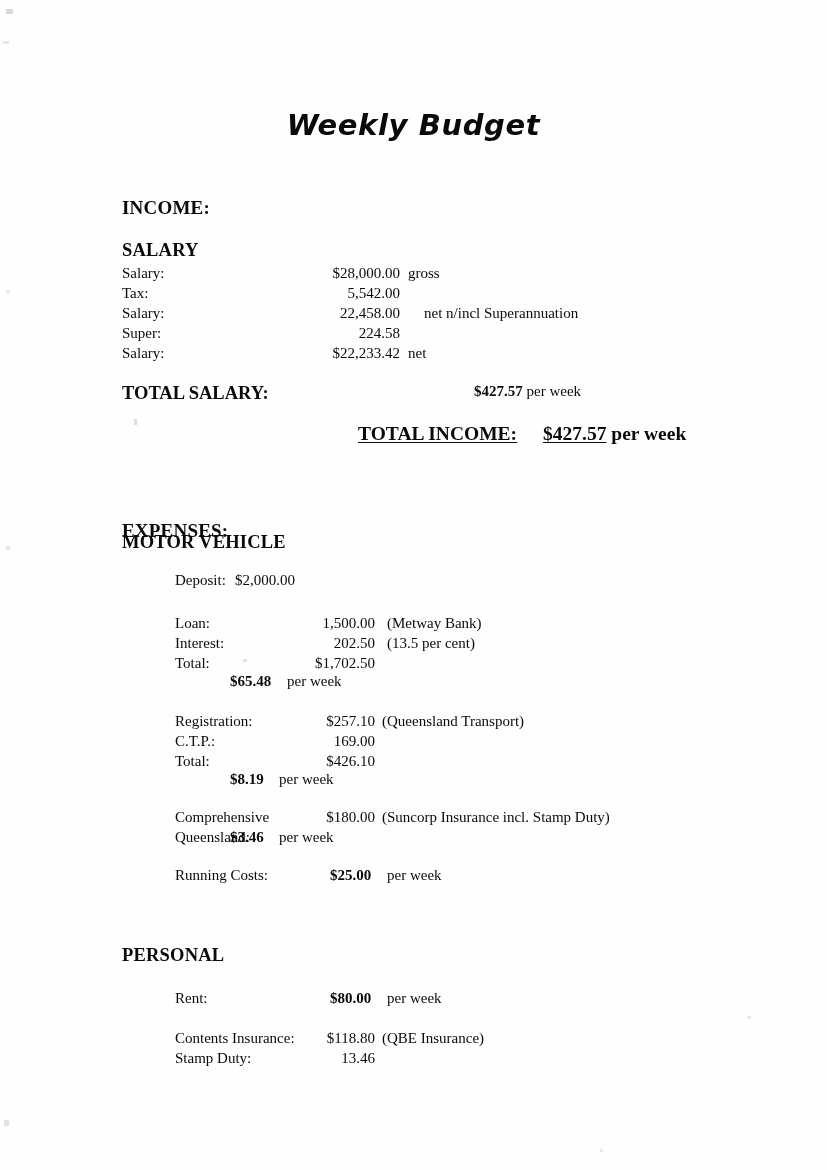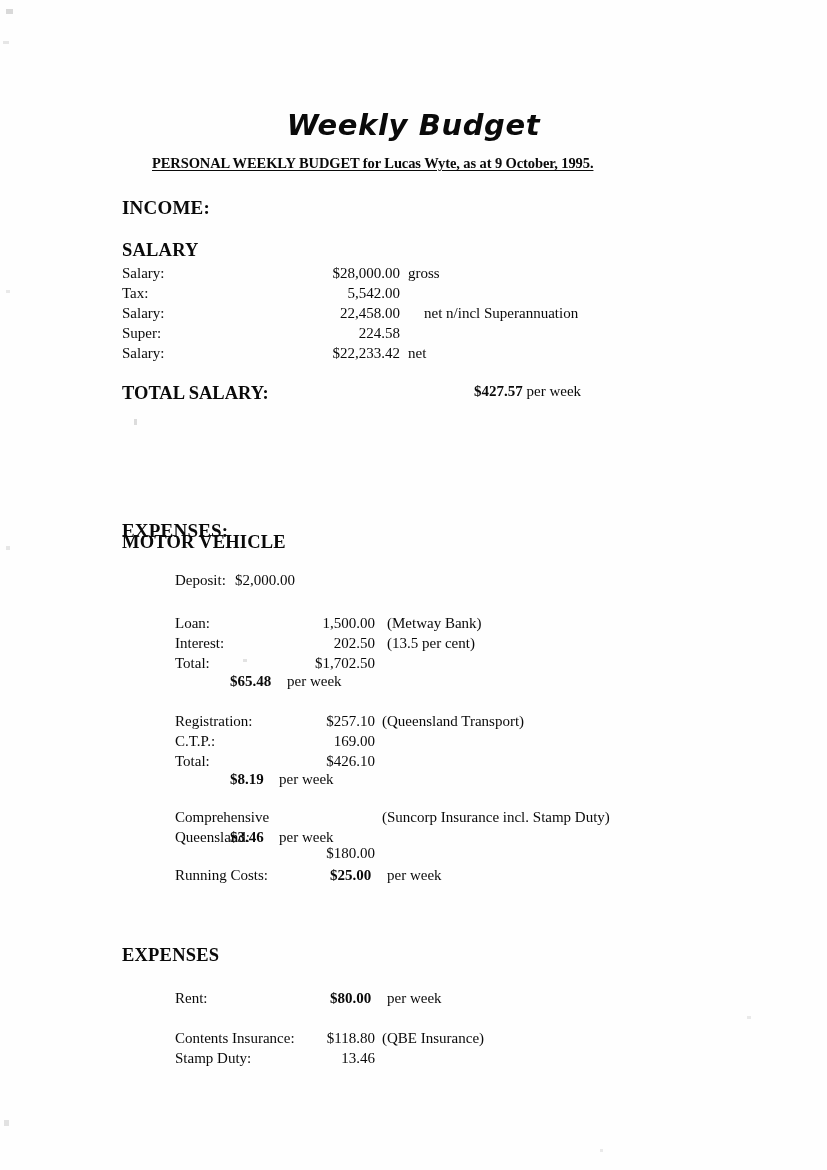--- a/index.html
+++ b/index.html
@@ -137,21 +137,20 @@
   <div class="speck" style="left:6px;  top:290px; width:4px; height:3px; opacity:.3;"></div>
   <div class="speck" style="left:6px;  top:546px; width:4px; height:4px; opacity:.35;"></div>
   <div class="speck" style="left:134px;top:419px; width:3px; height:6px; opacity:.5;"></div>
   <div class="speck" style="left:243px;top:659px; width:4px; height:3px; opacity:.4;"></div>
   <div class="speck" style="left:4px;  top:1120px;width:5px; height:6px; opacity:.4;"></div>
   <div class="speck" style="left:600px;top:1149px;width:3px; height:3px; opacity:.3;"></div>
   <div class="speck" style="left:747px;top:1016px;width:4px; height:3px; opacity:.3;"></div>
 
   <div class="doc-title">Weekly Budget</div>
 
-  <div class="subtitle">PERSONAL WEEKLY BUDGET for Lucas Wyte, as at 9 October, 1995.</div>
 
   <div class="section-head" style="top:197px;">INCOME:</div>
 
   <div class="sub-head" style="top:240px;">SALARY</div>
 
   <div class="row" style="left:122px; top:264px;">
     <span class="lbl">Salary:</span>
     <span class="val" style="left:158px; width:120px;">$28,000.00</span>
     <span class="note" style="left:286px;">gross</span>
   </div>
@@ -177,20 +176,23 @@
   </div>
 
   <div class="total-line" style="top:383px;">
     <span>TOTAL SALARY:</span>
     <span class="tl-amt">
       <span>$427.57</span>
       <span class="unit">per week</span>
     </span>
   </div>
 
+  <div class="grand-total">
+    <span class="u-part">TOTAL INCOME:</span><span class="amt">$427.57</span> <span class="unit">per week</span>
+  </div>
 
   <div class="section-head" style="top:487px;margin-top:33px;">EXPENSES:</div>
 
   <div class="sub-head" style="top:532px;">MOTOR VEHICLE</div>
 
   <div class="row" style="left:175px; top:571px;">
     <span class="lbl">Deposit:</span>
     <span class="val" style="left:60px; width:140px; text-align:left;">$2,000.00</span>
   </div>
 
@@ -226,37 +228,37 @@
     <span class="lbl">Total:</span>
     <span class="val" style="left:60px; width:140px;">$426.10</span>
   </div>
   <div class="row" style="left:175px; top:770px;">
     <span class="note b" style="left:55px;">$8.19</span>
     <span class="note n" style="left:104px;">per week</span>
   </div>
 
   <div class="row" style="left:175px; top:808px;">
     <span class="lbl">Comprehensive</span>
-    <span class="val" style="left:120px; width:80px;margin-top:36px;">$180.00</span>
+    <span class="val" style="left:120px; width:80px;">$180.00</span>
     <span class="note" style="left:207px;">(Suncorp Insurance incl. Stamp Duty)</span>
   </div>
   <div class="row" style="left:175px; top:828px;">
     <span class="lbl">Queensland:</span>
     <span class="note b" style="left:55px;">$3.46</span>
     <span class="note n" style="left:104px;">per week</span>
   </div>
 
   <div class="row" style="left:175px; top:866px;">
     <span class="lbl">Running Costs:</span>
     <span class="note b" style="left:155px;">$25.00</span>
     <span class="note n" style="left:212px;">per week</span>
   </div>
 
 
-  <div class="sub-head" style="top:945px;">EXPENSES</div>
+  <div class="sub-head" style="top:945px;">PERSONAL</div>
 
   <div class="row" style="left:175px; top:989px;">
     <span class="lbl">Rent:</span>
     <span class="note b" style="left:155px;">$80.00</span>
     <span class="note n" style="left:212px;">per week</span>
   </div>
 
   <div class="row" style="left:175px; top:1029px;">
     <span class="lbl">Contents Insurance:</span>
     <span class="val" style="left:130px; width:70px;">$118.80</span>

